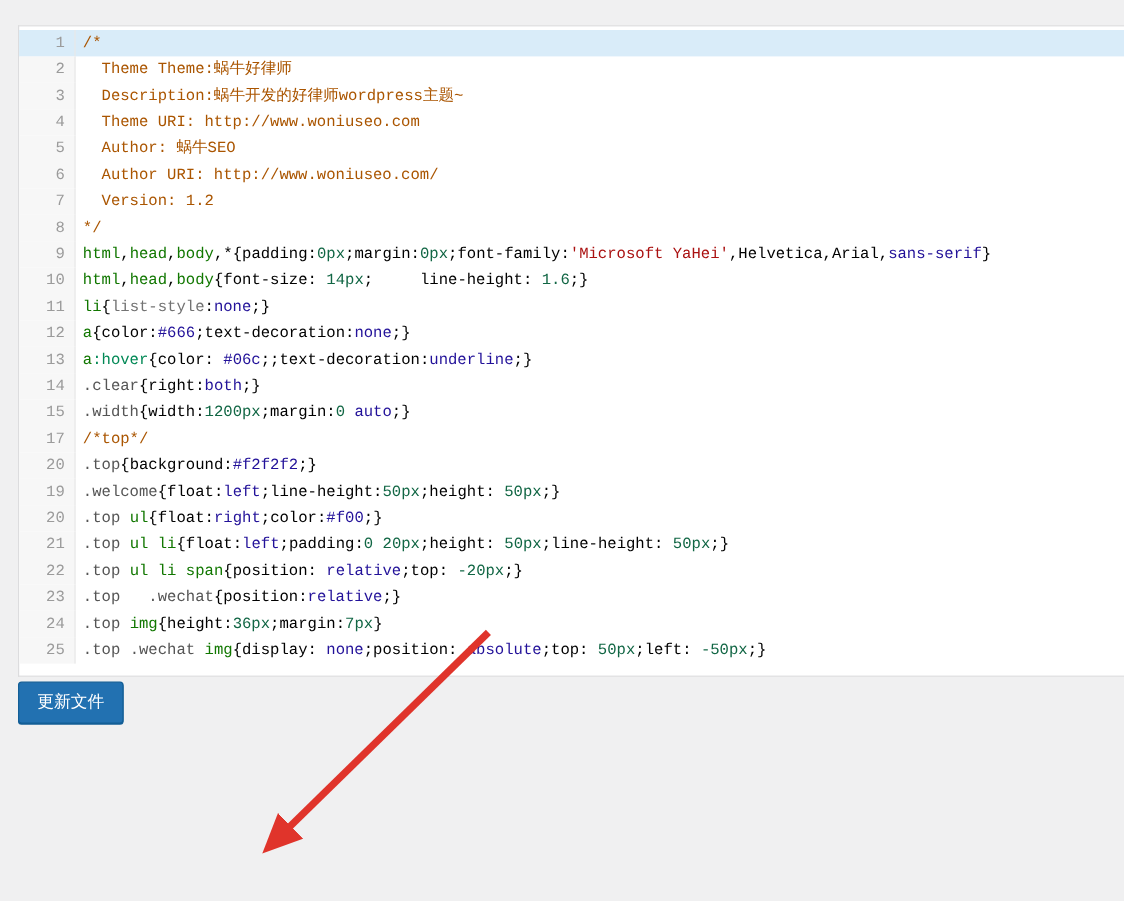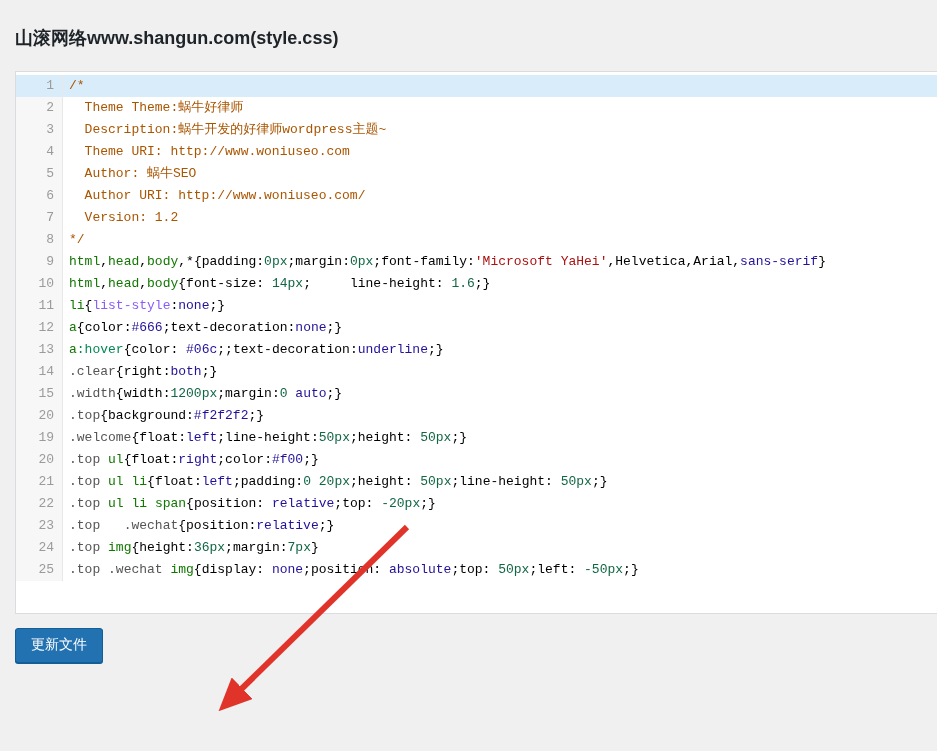--- a/index.html
+++ b/index.html
@@ -49,21 +49,21 @@
   .gutter {
     flex: 0 0 38px;
     text-align: right;
     padding-right: 8px;
     color: #9b9b9b;
     background: #f7f7f7;
     border-right: 1px solid #e8e8e8;
     user-select: none;
   }
   .code-text { flex: 1; padding-left: 6px; }
-  .actions { margin-top: 14px; }
+  .actions { margin-top: 4px; }
   .button-primary {
     display: inline-block;
     background: #2271b1;
     border: 1px solid #135e96;
     box-shadow: 0 1px 0 #135e96;
     color: #ffffff;
     font-family: inherit;
     font-size: 14px;
     padding: 7px 15px 8px 15px;
     border-radius: 3px;
@@ -75,40 +75,40 @@
     width: 937px; height: 751px;
     pointer-events: none;
   }
 </style>
 </head>
 <body>
 
 <div class="screen">
   <div class="content">
 
-    <h1 class="page-title">山滚网络www.shangun.com(style.css)</h1>
 
 
     <div class="editor">
       <div class="editor-inner">
           <div class="code-row" style="background: rgb(217, 236, 249);"><span class="gutter" style="background: rgb(217, 236, 249);">1</span><span class="code-text"><span style="color: rgb(170, 85, 0);">/*</span></span></div>
           <div class="code-row"><span class="gutter">2</span><span class="code-text"><span style="color: rgb(170, 85, 0);">  Theme Theme:蜗牛好律师</span></span></div>
           <div class="code-row"><span class="gutter">3</span><span class="code-text"><span style="color: rgb(170, 85, 0);">  Description:蜗牛开发的好律师wordpress主题~</span></span></div>
           <div class="code-row"><span class="gutter">4</span><span class="code-text"><span style="color: rgb(170, 85, 0);">  Theme URI: http://www.woniuseo.com</span></span></div>
           <div class="code-row"><span class="gutter">5</span><span class="code-text"><span style="color: rgb(170, 85, 0);">  Author: 蜗牛SEO</span></span></div>
           <div class="code-row"><span class="gutter">6</span><span class="code-text"><span style="color: rgb(170, 85, 0);">  Author URI: http://www.woniuseo.com/</span></span></div>
           <div class="code-row"><span class="gutter">7</span><span class="code-text"><span style="color: rgb(170, 85, 0);">  Version: 1.2</span></span></div>
           <div class="code-row"><span class="gutter">8</span><span class="code-text"><span style="color: rgb(170, 85, 0);">*/</span></span></div>
           <div class="code-row"><span class="gutter">9</span><span class="code-text"><span style="color: rgb(17, 119, 0);">html</span><span style="color: rgb(0, 0, 0);">,</span><span style="color: rgb(17, 119, 0);">head</span><span style="color: rgb(0, 0, 0);">,</span><span style="color: rgb(17, 119, 0);">body</span><span style="color: rgb(0, 0, 0);">,*{</span><span style="color: rgb(0, 0, 0);">padding</span><span style="color: rgb(0, 0, 0);">:</span><span style="color: rgb(17, 102, 68);">0px</span><span style="color: rgb(0, 0, 0);">;</span><span style="color: rgb(0, 0, 0);">margin</span><span style="color: rgb(0, 0, 0);">:</span><span style="color: rgb(17, 102, 68);">0px</span><span style="color: rgb(0, 0, 0);">;</span><span style="color: rgb(0, 0, 0);">font-family</span><span style="color: rgb(0, 0, 0);">:</span><span style="color: rgb(170, 17, 17);">'Microsoft YaHei'</span><span style="color: rgb(0, 0, 0);">,</span><span style="color: rgb(0, 0, 0);">Helvetica</span><span style="color: rgb(0, 0, 0);">,</span><span style="color: rgb(0, 0, 0);">Arial</span><span style="color: rgb(0, 0, 0);">,</span><span style="color: rgb(34, 17, 153);">sans-serif</span><span style="color: rgb(0, 0, 0);">}</span></span></div>
           <div class="code-row"><span class="gutter">10</span><span class="code-text"><span style="color: rgb(17, 119, 0);">html</span><span style="color: rgb(0, 0, 0);">,</span><span style="color: rgb(17, 119, 0);">head</span><span style="color: rgb(0, 0, 0);">,</span><span style="color: rgb(17, 119, 0);">body</span><span style="color: rgb(0, 0, 0);">{</span><span style="color: rgb(0, 0, 0);">font-size</span><span style="color: rgb(0, 0, 0);">: </span><span style="color: rgb(17, 102, 68);">14px</span><span style="color: rgb(0, 0, 0);">;     </span><span style="color: rgb(0, 0, 0);">line-height</span><span style="color: rgb(0, 0, 0);">: </span><span style="color: rgb(17, 102, 68);">1.6</span><span style="color: rgb(0, 0, 0);">;}</span></span></div>
-          <div class="code-row"><span class="gutter">11</span><span class="code-text"><span style="color: rgb(17, 119, 0);">li</span><span style="color: rgb(0, 0, 0);">{</span><span style="color: #8b5cf6;">list-style</span><span style="color: rgb(0, 0, 0);">:</span><span style="color: rgb(34, 17, 153);">none</span><span style="color: rgb(0, 0, 0);">;}</span></span></div>
+          <div class="code-row"><span class="gutter">11</span><span class="code-text"><span style="color: rgb(17, 119, 0);">li</span><span style="color: rgb(0, 0, 0);">{</span><span style="color: #737373;">list-style</span><span style="color: rgb(0, 0, 0);">:</span><span style="color: rgb(34, 17, 153);">none</span><span style="color: rgb(0, 0, 0);">;}</span></span></div>
           <div class="code-row"><span class="gutter">12</span><span class="code-text"><span style="color: rgb(17, 119, 0);">a</span><span style="color: rgb(0, 0, 0);">{</span><span style="color: rgb(0, 0, 0);">color</span><span style="color: rgb(0, 0, 0);">:</span><span style="color: rgb(34, 17, 153);">#666</span><span style="color: rgb(0, 0, 0);">;</span><span style="color: rgb(0, 0, 0);">text-decoration</span><span style="color: rgb(0, 0, 0);">:</span><span style="color: rgb(34, 17, 153);">none</span><span style="color: rgb(0, 0, 0);">;}</span></span></div>
           <div class="code-row"><span class="gutter">13</span><span class="code-text"><span style="color: rgb(17, 119, 0);">a</span><span style="color: rgb(0, 136, 85);">:hover</span><span style="color: rgb(0, 0, 0);">{</span><span style="color: rgb(0, 0, 0);">color</span><span style="color: rgb(0, 0, 0);">: </span><span style="color: rgb(34, 17, 153);">#06c</span><span style="color: rgb(0, 0, 0);">;;</span><span style="color: rgb(0, 0, 0);">text-decoration</span><span style="color: rgb(0, 0, 0);">:</span><span style="color: rgb(34, 17, 153);">underline</span><span style="color: rgb(0, 0, 0);">;}</span></span></div>
           <div class="code-row"><span class="gutter">14</span><span class="code-text"><span style="color: rgb(85, 85, 85);">.clear</span><span style="color: rgb(0, 0, 0);">{</span><span style="color: rgb(0, 0, 0);">right</span><span style="color: rgb(0, 0, 0);">:</span><span style="color: rgb(34, 17, 153);">both</span><span style="color: rgb(0, 0, 0);">;}</span></span></div>
           <div class="code-row"><span class="gutter">15</span><span class="code-text"><span style="color: rgb(85, 85, 85);">.width</span><span style="color: rgb(0, 0, 0);">{</span><span style="color: rgb(0, 0, 0);">width</span><span style="color: rgb(0, 0, 0);">:</span><span style="color: rgb(17, 102, 68);">1200px</span><span style="color: rgb(0, 0, 0);">;</span><span style="color: rgb(0, 0, 0);">margin</span><span style="color: rgb(0, 0, 0);">:</span><span style="color: rgb(17, 102, 68);">0</span><span style="color: rgb(0, 0, 0);"> </span><span style="color: rgb(34, 17, 153);">auto</span><span style="color: rgb(0, 0, 0);">;}</span></span></div>
+          <div class="code-row"><span class="gutter">17</span><span class="code-text"><span style="color: rgb(170, 85, 0);">/*top*/</span></span></div>
           <div class="code-row"><span class="gutter">20</span><span class="code-text"><span style="color: rgb(85, 85, 85);">.top</span><span style="color: rgb(0, 0, 0);">{</span><span style="color: rgb(0, 0, 0);">background</span><span style="color: rgb(0, 0, 0);">:</span><span style="color: rgb(34, 17, 153);">#f2f2f2</span><span style="color: rgb(0, 0, 0);">;}</span></span></div>
           <div class="code-row"><span class="gutter">19</span><span class="code-text"><span style="color: rgb(85, 85, 85);">.welcome</span><span style="color: rgb(0, 0, 0);">{</span><span style="color: rgb(0, 0, 0);">float</span><span style="color: rgb(0, 0, 0);">:</span><span style="color: rgb(34, 17, 153);">left</span><span style="color: rgb(0, 0, 0);">;</span><span style="color: rgb(0, 0, 0);">line-height</span><span style="color: rgb(0, 0, 0);">:</span><span style="color: rgb(17, 102, 68);">50px</span><span style="color: rgb(0, 0, 0);">;</span><span style="color: rgb(0, 0, 0);">height</span><span style="color: rgb(0, 0, 0);">: </span><span style="color: rgb(17, 102, 68);">50px</span><span style="color: rgb(0, 0, 0);">;}</span></span></div>
           <div class="code-row"><span class="gutter">20</span><span class="code-text"><span style="color: rgb(85, 85, 85);">.top</span><span style="color: rgb(0, 0, 0);"> </span><span style="color: rgb(17, 119, 0);">ul</span><span style="color: rgb(0, 0, 0);">{</span><span style="color: rgb(0, 0, 0);">float</span><span style="color: rgb(0, 0, 0);">:</span><span style="color: rgb(34, 17, 153);">right</span><span style="color: rgb(0, 0, 0);">;</span><span style="color: rgb(0, 0, 0);">color</span><span style="color: rgb(0, 0, 0);">:</span><span style="color: rgb(34, 17, 153);">#f00</span><span style="color: rgb(0, 0, 0);">;}</span></span></div>
           <div class="code-row"><span class="gutter">21</span><span class="code-text"><span style="color: rgb(85, 85, 85);">.top</span><span style="color: rgb(0, 0, 0);"> </span><span style="color: rgb(17, 119, 0);">ul</span><span style="color: rgb(0, 0, 0);"> </span><span style="color: rgb(17, 119, 0);">li</span><span style="color: rgb(0, 0, 0);">{</span><span style="color: rgb(0, 0, 0);">float</span><span style="color: rgb(0, 0, 0);">:</span><span style="color: rgb(34, 17, 153);">left</span><span style="color: rgb(0, 0, 0);">;</span><span style="color: rgb(0, 0, 0);">padding</span><span style="color: rgb(0, 0, 0);">:</span><span style="color: rgb(17, 102, 68);">0</span><span style="color: rgb(0, 0, 0);"> </span><span style="color: rgb(17, 102, 68);">20px</span><span style="color: rgb(0, 0, 0);">;</span><span style="color: rgb(0, 0, 0);">height</span><span style="color: rgb(0, 0, 0);">: </span><span style="color: rgb(17, 102, 68);">50px</span><span style="color: rgb(0, 0, 0);">;</span><span style="color: rgb(0, 0, 0);">line-height</span><span style="color: rgb(0, 0, 0);">: </span><span style="color: rgb(17, 102, 68);">50px</span><span style="color: rgb(0, 0, 0);">;}</span></span></div>
           <div class="code-row"><span class="gutter">22</span><span class="code-text"><span style="color: rgb(85, 85, 85);">.top</span><span style="color: rgb(0, 0, 0);"> </span><span style="color: rgb(17, 119, 0);">ul</span><span style="color: rgb(0, 0, 0);"> </span><span style="color: rgb(17, 119, 0);">li</span><span style="color: rgb(0, 0, 0);"> </span><span style="color: rgb(17, 119, 0);">span</span><span style="color: rgb(0, 0, 0);">{</span><span style="color: rgb(0, 0, 0);">position</span><span style="color: rgb(0, 0, 0);">: </span><span style="color: rgb(34, 17, 153);">relative</span><span style="color: rgb(0, 0, 0);">;</span><span style="color: rgb(0, 0, 0);">top</span><span style="color: rgb(0, 0, 0);">: </span><span style="color: rgb(17, 102, 68);">-20px</span><span style="color: rgb(0, 0, 0);">;}</span></span></div>
           <div class="code-row"><span class="gutter">23</span><span class="code-text"><span style="color: rgb(85, 85, 85);">.top</span><span style="color: rgb(0, 0, 0);">   </span><span style="color: rgb(85, 85, 85);">.wechat</span><span style="color: rgb(0, 0, 0);">{</span><span style="color: rgb(0, 0, 0);">position</span><span style="color: rgb(0, 0, 0);">:</span><span style="color: rgb(34, 17, 153);">relative</span><span style="color: rgb(0, 0, 0);">;}</span></span></div>
           <div class="code-row"><span class="gutter">24</span><span class="code-text"><span style="color: rgb(85, 85, 85);">.top</span><span style="color: rgb(0, 0, 0);"> </span><span style="color: rgb(17, 119, 0);">img</span><span style="color: rgb(0, 0, 0);">{</span><span style="color: rgb(0, 0, 0);">height</span><span style="color: rgb(0, 0, 0);">:</span><span style="color: rgb(17, 102, 68);">36px</span><span style="color: rgb(0, 0, 0);">;</span><span style="color: rgb(0, 0, 0);">margin</span><span style="color: rgb(0, 0, 0);">:</span><span style="color: rgb(17, 102, 68);">7px</span><span style="color: rgb(0, 0, 0);">}</span></span></div>
           <div class="code-row"><span class="gutter">25</span><span class="code-text"><span style="color: rgb(85, 85, 85);">.top</span><span style="color: rgb(0, 0, 0);"> </span><span style="color: rgb(85, 85, 85);">.wechat</span><span style="color: rgb(0, 0, 0);"> </span><span style="color: rgb(17, 119, 0);">img</span><span style="color: rgb(0, 0, 0);">{</span><span style="color: rgb(0, 0, 0);">display</span><span style="color: rgb(0, 0, 0);">: </span><span style="color: rgb(34, 17, 153);">none</span><span style="color: rgb(0, 0, 0);">;</span><span style="color: rgb(0, 0, 0);">position</span><span style="color: rgb(0, 0, 0);">: </span><span style="color: rgb(34, 17, 153);">absolute</span><span style="color: rgb(0, 0, 0);">;</span><span style="color: rgb(0, 0, 0);">top</span><span style="color: rgb(0, 0, 0);">: </span><span style="color: rgb(17, 102, 68);">50px</span><span style="color: rgb(0, 0, 0);">;</span><span style="color: rgb(0, 0, 0);">left</span><span style="color: rgb(0, 0, 0);">: </span><span style="color: rgb(17, 102, 68);">-50px</span><span style="color: rgb(0, 0, 0);">;}</span></span></div>
         </div>
     </div>

